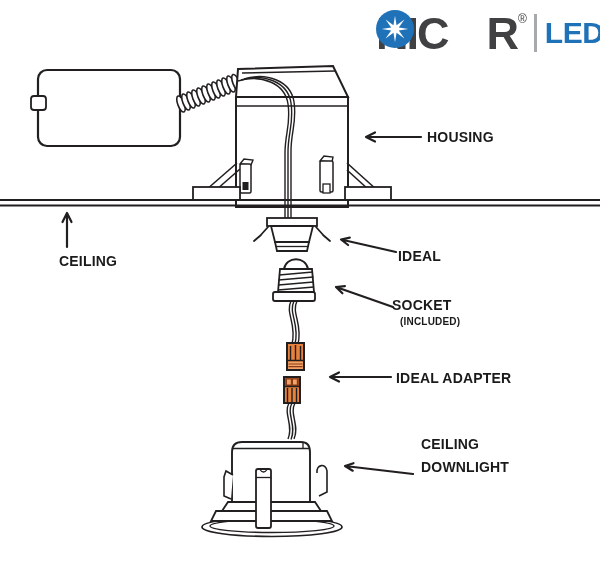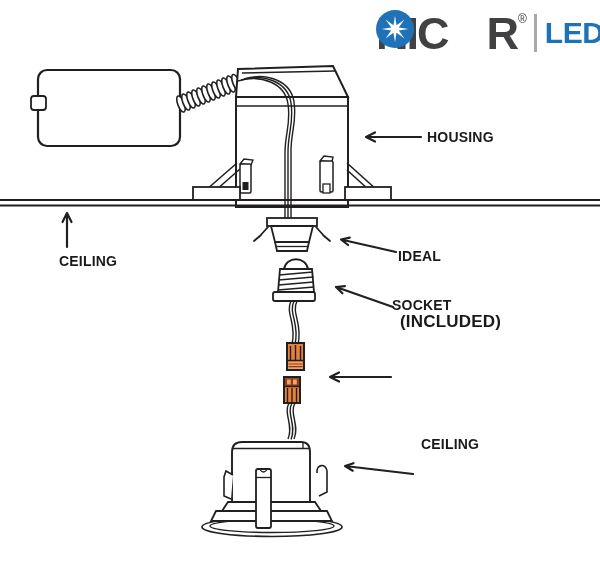--- a/index.html
+++ b/index.html
@@ -21,21 +21,21 @@
   .fw{fill:#fff;stroke:var(--ink);}
   .fill-ink{fill:var(--ink);stroke:none;}
   .orange{fill:var(--orange);stroke:var(--ink);}
   .orange-lt{fill:var(--orange_light);stroke:none;}
   .orange-dk{fill:var(--orange_dark);stroke:none;}
   .stripe{stroke:var(--orange_dark);fill:none;}
   .arrow{fill:none;stroke:var(--ink);stroke-width:2.2;stroke-linecap:round;stroke-linejoin:round;}
   
   .label{position:absolute;font-weight:700;color:var(--label);font-size:14px;
     letter-spacing:0.2px;line-height:25px;white-space:nowrap;}
-  .label.small{font-size:17px;letter-spacing:0.2px;line-height:14px;}
+  .label.small{font-size:10px;letter-spacing:0.2px;line-height:14px;}
 </style>
 </head>
 <body>
 
 <div class="stage">
 
   <div class="logo">
     <span class="word">
       <span>NIC</span>
       <span class="oball">
@@ -181,17 +181,19 @@
   </svg>
 
   <div class="label" style="left:427px;top:125px;">HOUSING</div>
   <div class="label" style="left:27px;top:249px;margin-left:32px;">CEILING</div>
   <div class="label" style="left:398px;top:219px;">
     <br>
     <span>IDEAL</span>
   </div>
   <div class="label" style="left:380px;top:293px;margin-left:12px;">SOCKET</div>
   <div class="label small" style="left:400px;top:315px;">(INCLUDED)</div>
+  <div class="label" style="left:396px;top:366px;">IDEAL ADAPTER</div>
   <div class="label" style="left:421px;top:433px;line-height:23px;">
     <span>CEILING</span><br>
+    <span>DOWNLIGHT</span>
   </div>
 
 </div>
 
 </body></html>

